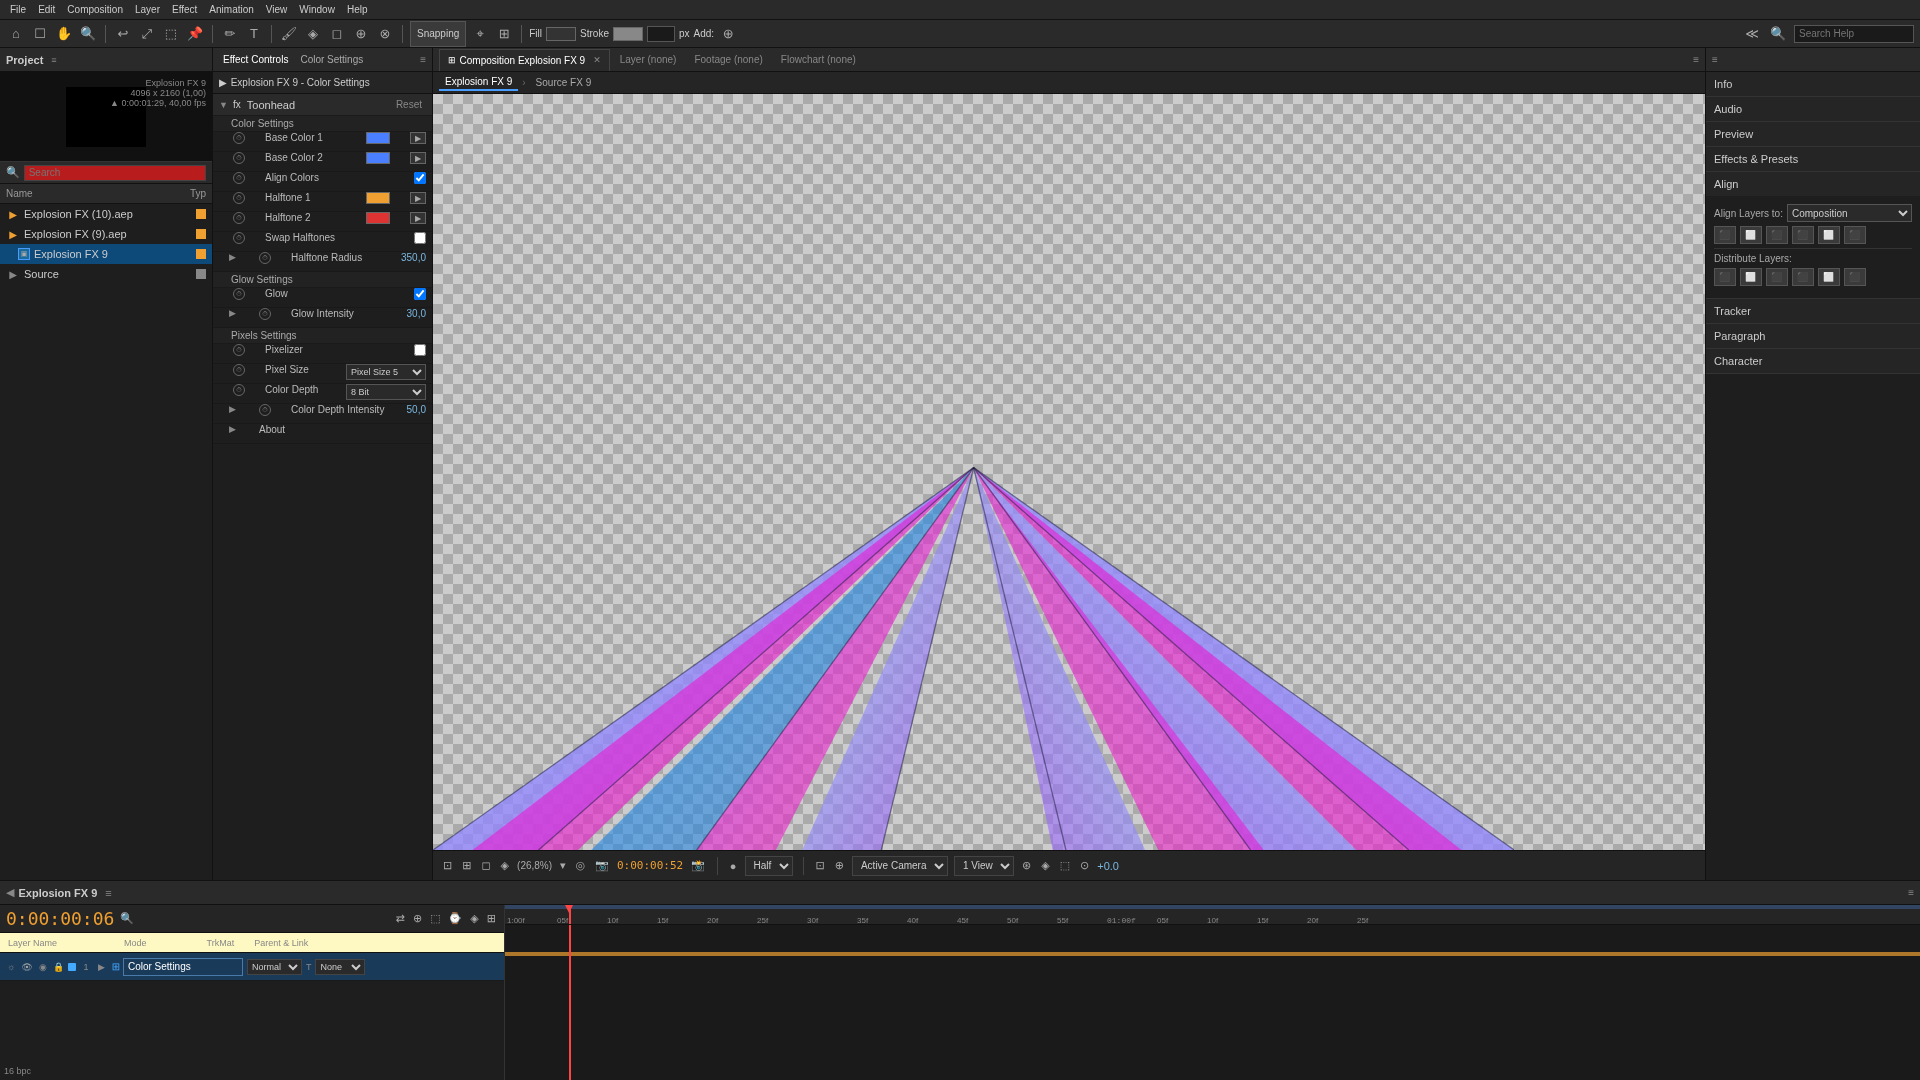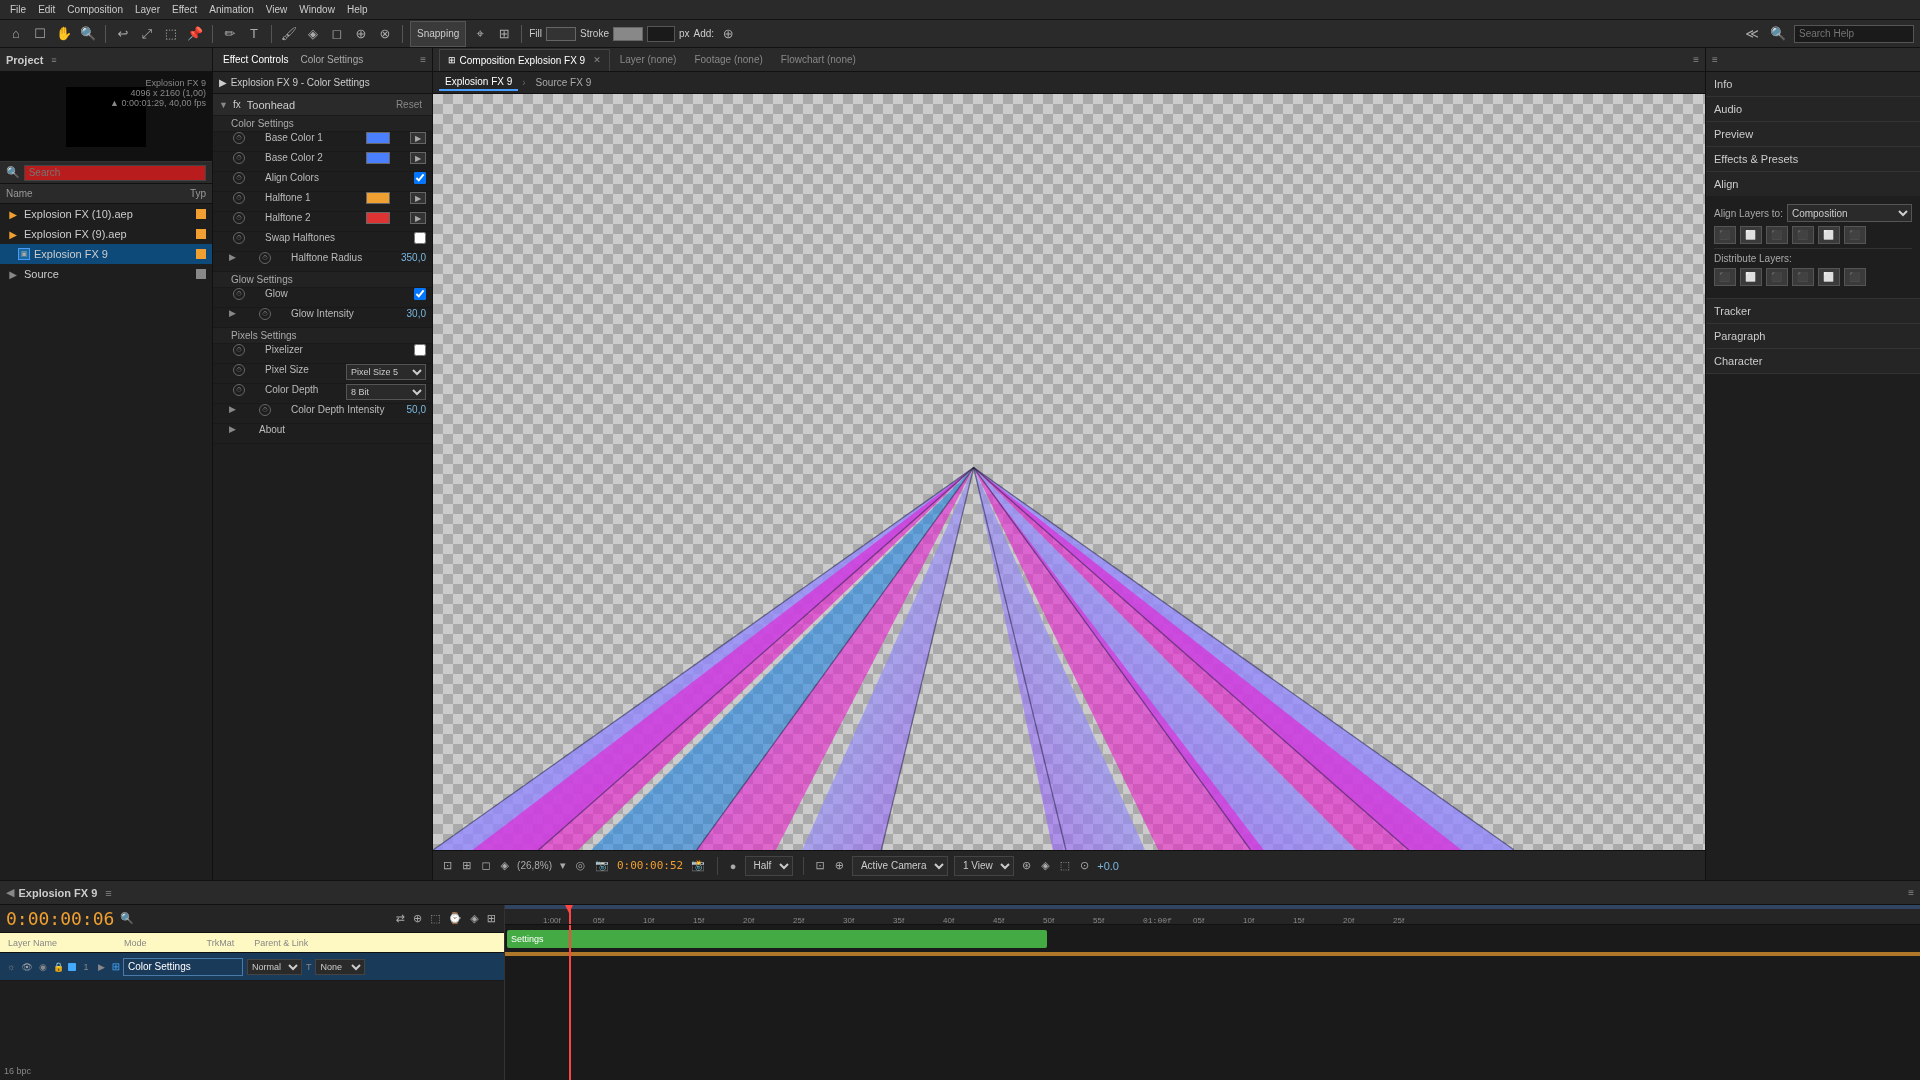--- a/index.html
+++ b/index.html
@@ -1087,21 +1087,21 @@
           </select>
         </div>
       </div>
 
       <div style="position:absolute;bottom:4px;left:4px;font-size:9px;color:#888;">16 bpc</div>
     </div>
 
     <div id="timeline-ruler-area">
       <div id="timeline-ruler">
 
-        <div style="position:absolute;left:0;top:0;right:0;height:20px;display:flex;align-items:flex-end;margin-left:36px;">
+        <div style="position:absolute;left:0;top:0;right:0;height:20px;display:flex;align-items:flex-end;">
           <span style="position:absolute;left:2px;font-size:8px;color:#888;">1:00f</span>
           <span style="position:absolute;left:52px;font-size:8px;color:#888;">05f</span>
           <span style="position:absolute;left:102px;font-size:8px;color:#888;">10f</span>
           <span style="position:absolute;left:152px;font-size:8px;color:#888;">15f</span>
           <span style="position:absolute;left:202px;font-size:8px;color:#888;">20f</span>
           <span style="position:absolute;left:252px;font-size:8px;color:#888;">25f</span>
           <span style="position:absolute;left:302px;font-size:8px;color:#888;">30f</span>
           <span style="position:absolute;left:352px;font-size:8px;color:#888;">35f</span>
           <span style="position:absolute;left:402px;font-size:8px;color:#888;">40f</span>
           <span style="position:absolute;left:452px;font-size:8px;color:#888;">45f</span>
@@ -1118,23 +1118,20 @@
         <div style="position:absolute;left:0;top:0;right:0;height:4px;background:#3a5a8a;opacity:0.6;"></div>
 
         <div style="position:absolute;left:64px;top:0;bottom:0;width:2px;background:#ff4444;z-index:10;"></div>
 
         <div style="position:absolute;left:60px;top:0;width:0;height:0;border-left:4px solid transparent;border-right:4px solid transparent;border-top:8px solid #ff4444;"></div>
       </div>
       <div id="timeline-tracks">
 
         <div style="position:absolute;left:0;top:0;width:100%;height:28px;background:#1a1a1a;"></div>
 
-        <div style="position:absolute;left:2px;top:5px;width:540px;height:18px;background:#44aa44;border-radius:2px;display:flex;align-items:center;padding:0 4px;">
-          <span style="font-size:9px;color:#fff;overflow:hidden;white-space:nowrap;">Settings</span>
-        </div>
 
         <div style="position:absolute;left:0;top:0;width:100%;height:4px;background:#f0a030;opacity:0.7;top:27px;"></div>
 
         <div style="position:absolute;left:64px;top:0;bottom:0;width:2px;background:#ff4444;z-index:10;"></div>
       </div>
     </div>
   </div>
 </div>
 
 </body></html>

